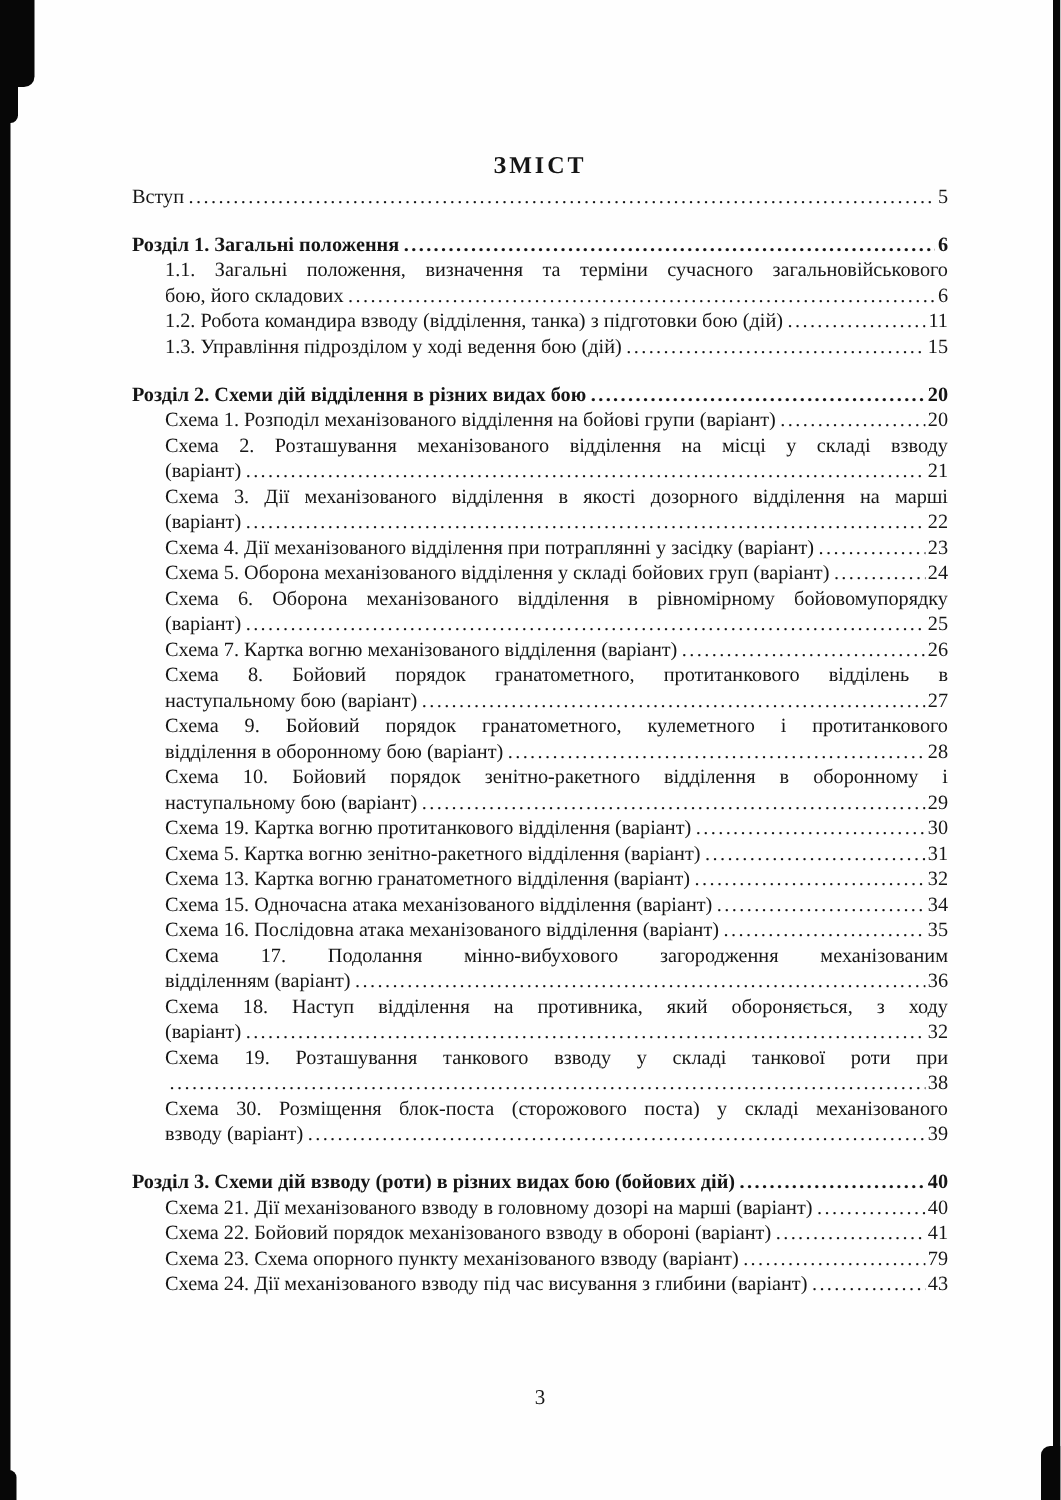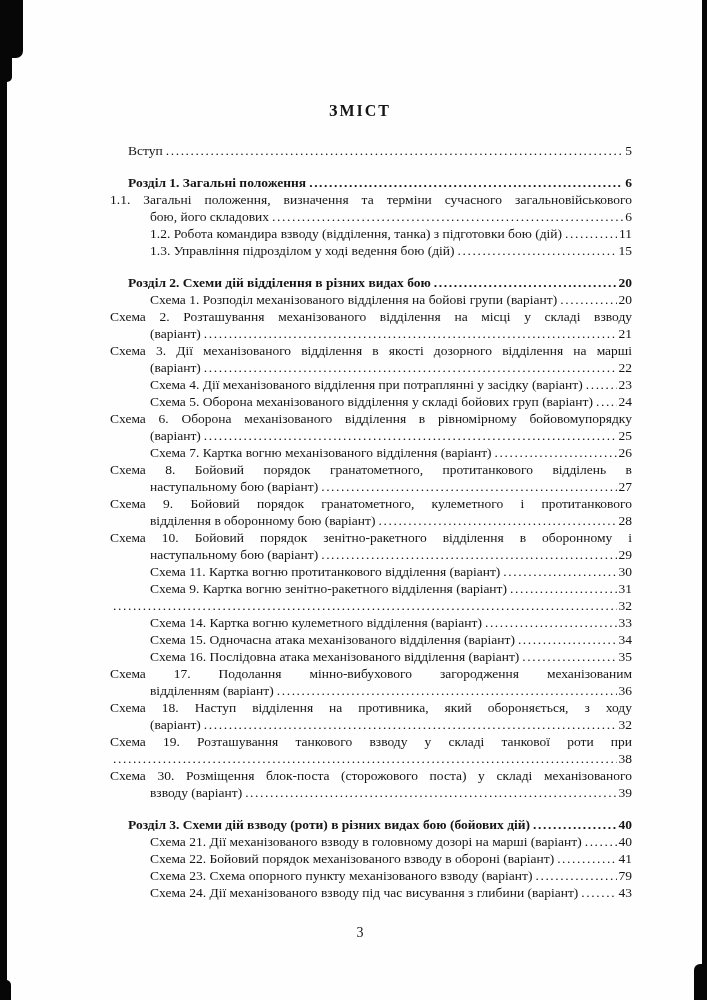--- a/index.html
+++ b/index.html
@@ -31,41 +31,41 @@
     top: 101px;
     width: 544px;
   }
 
   .title {
     text-align: center;
     font-size: 16px;
     font-weight: bold;
     letter-spacing: 2px;
     line-height: 20px;
-    margin-bottom: 21px;
+    margin-bottom: 1px;
   }
 
   .entry {
     font-size: 13.5px;
     line-height: 17px;
   }
   .entry.gap  { margin-top: 15px; }
   .entry.bold { font-weight: bold; }
   .entry.lvl1 { padding-left: 22px; }
 
   .line.fill {
     text-align: justify;
     text-align-last: justify;
   }
 
   .line.last {
     display: flex;
     align-items: baseline;
   }
-  .line.last .text { white-space: nowrap; margin-left: 40px; }
+  .line.last .text { white-space: nowrap; }
 
   .leader {
     flex: 1 1 auto;
     min-width: 6px;
     overflow: hidden;
     white-space: nowrap;
     margin: 0 2px 0 3px;
   }
   .leader::after {
     content: "....................................................................................................................................................................";
@@ -212,43 +212,37 @@
         <div class="entry lvl1">
     <div class="line fill">Схема 10. Бойовий порядок зенітно-ракетного відділення в оборонному і</div>
           <div class="line last">
       <span class="text">наступальному бою (варіант)</span>
       <span class="leader"></span>
       <span class="pagenum">29</span>
     </div>
   </div>
         <div class="entry lvl1">
     <div class="line last">
-      <span class="text">Схема 11. Картка вогню протитанкового відділення (варіант)</span>
+      <span class="text">Схема 19. Картка вогню протитанкового відділення (варіант)</span>
       <span class="leader"></span>
       <span class="pagenum">30</span>
     </div>
   </div>
         <div class="entry lvl1">
     <div class="line last">
-      <span class="text">Схема 9. Картка вогню зенітно-ракетного відділення (варіант)</span>
+      <span class="text">Схема 5. Картка вогню зенітно-ракетного відділення (варіант)</span>
       <span class="leader"></span>
       <span class="pagenum">31</span>
     </div>
   </div>
         <div class="entry lvl1">
     <div class="line last">
+      <span class="text">Схема 13. Картка вогню гранатометного відділення (варіант)</span>
       <span class="leader"></span>
       <span class="pagenum">32</span>
-    </div>
-  </div>
-        <div class="entry lvl1">
-    <div class="line last">
-      <span class="text">Схема 14. Картка вогню кулеметного відділення (варіант)</span>
-      <span class="leader"></span>
-      <span class="pagenum">33</span>
     </div>
   </div>
         <div class="entry lvl1">
     <div class="line last">
       <span class="text">Схема 15. Одночасна атака механізованого відділення (варіант)</span>
       <span class="leader"></span>
       <span class="pagenum">34</span>
     </div>
   </div>
         <div class="entry lvl1">

